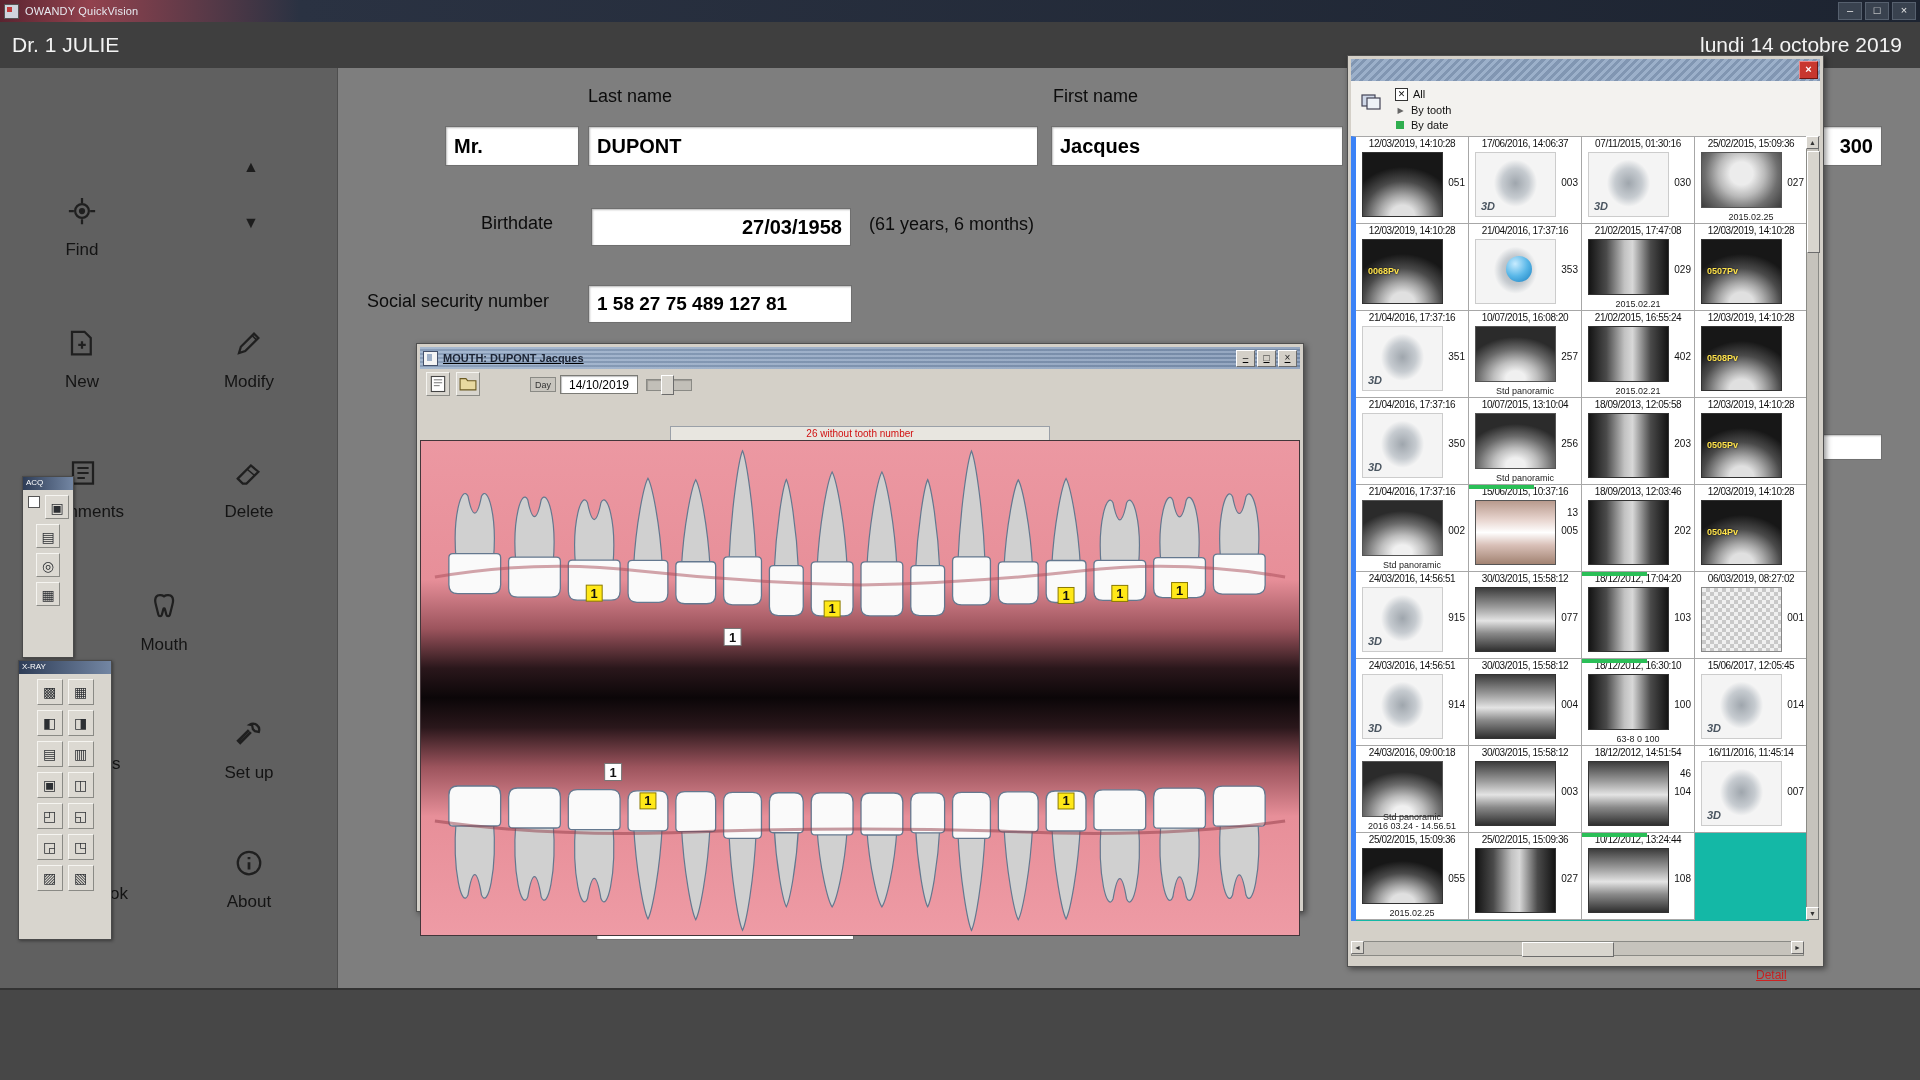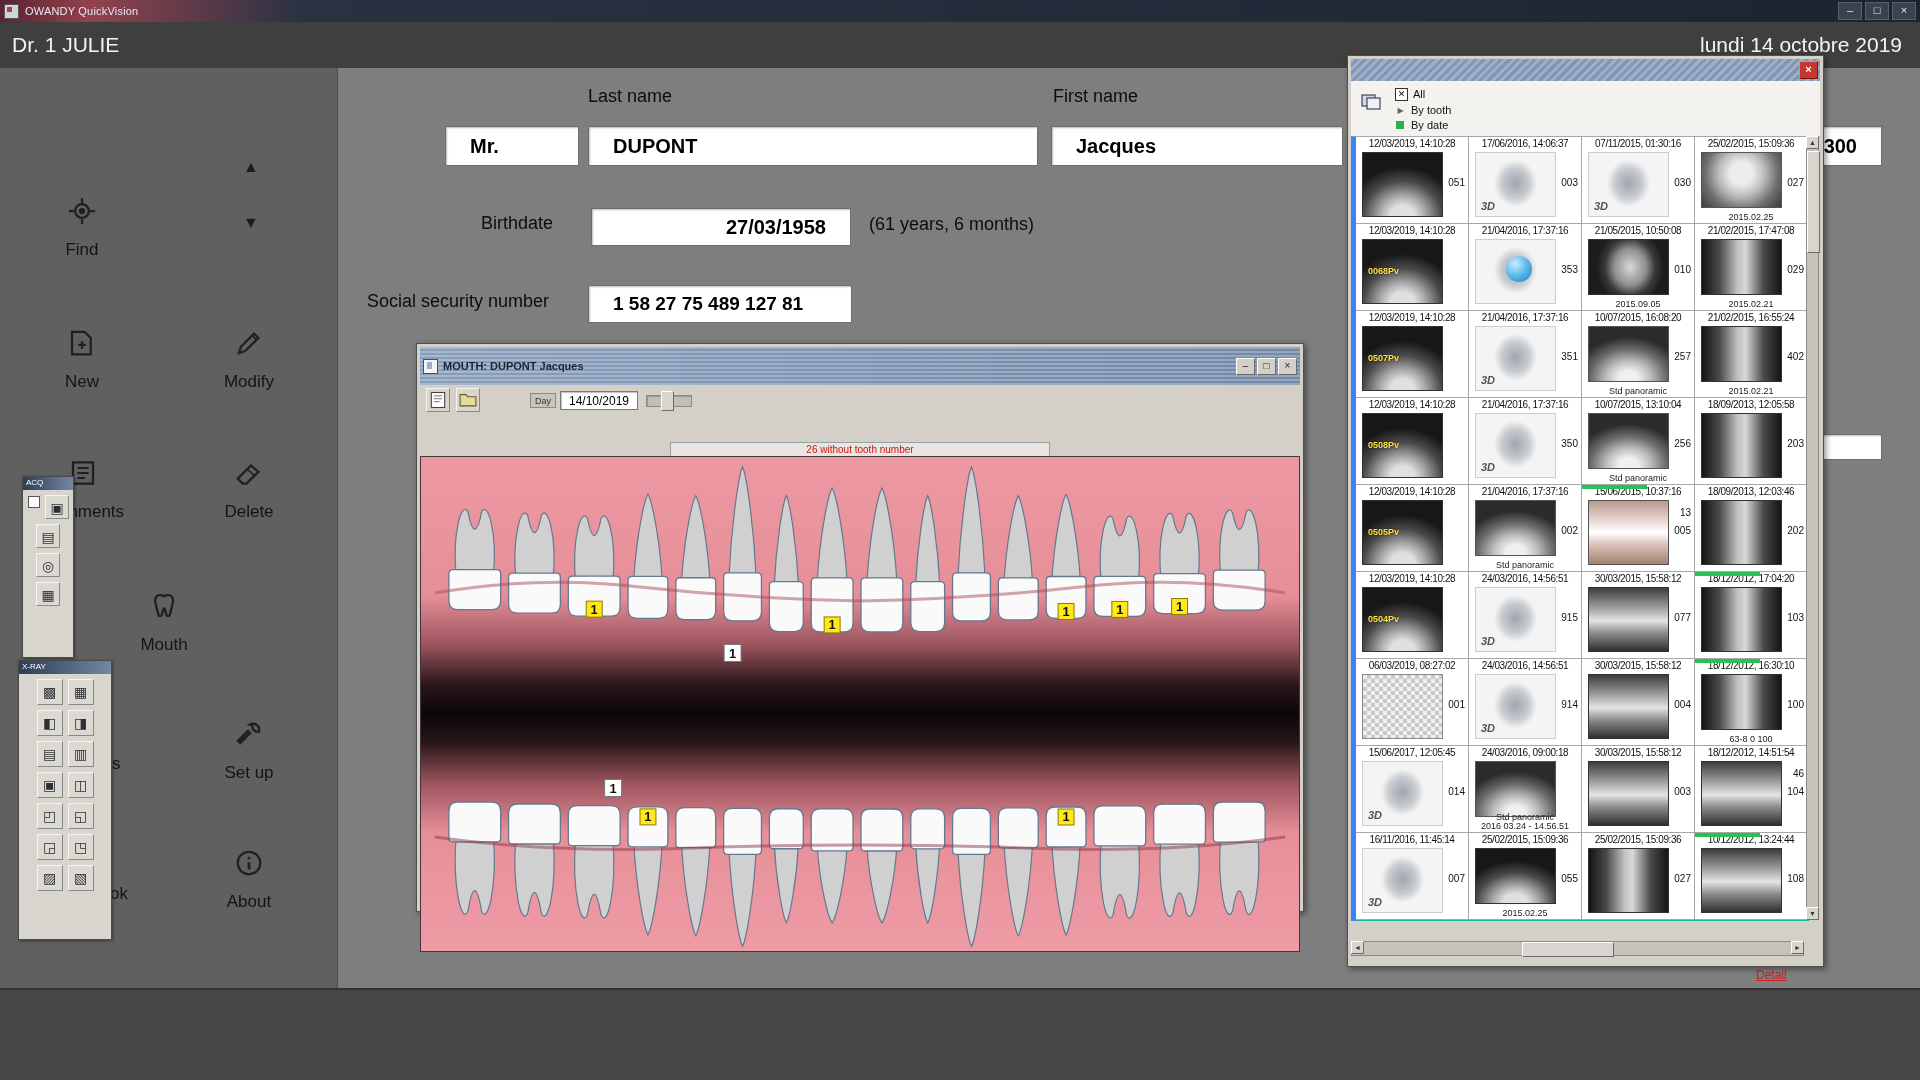--- a/index.html
+++ b/index.html
@@ -40,34 +40,34 @@
   .pal-body{position:relative;padding:5px 4px;display:flex;flex-wrap:wrap;gap:5px;justify-content:center;}
   .pal-btn{width:26px;height:26px;background:#dcd9d2;border:1px solid;border-color:#f5f4f0 #8a8a85 #8a8a85 #f5f4f0;
     font-size:14px;line-height:24px;text-align:center;color:#2c2f33;padding:0;cursor:default;}
   .acq .pal-btn{width:24px;height:24px;}
   .acq-check{display:block;width:10px;height:10px;background:#fff;border:1px solid #555;margin:1px 0 2px 1px;}
 
   
   .flabel{position:absolute;font-size:18px;color:#0c0c0c;white-space:nowrap;z-index:6;}
   .ffield{position:absolute;background:#fff;border:1px solid #6f6f6f;box-sizing:border-box;
     box-shadow:inset 1px 1px 2px rgba(0,0,0,.28);height:40px;font-weight:bold;font-size:20px;
-    line-height:38px;padding:0 24px;color:#000;z-index:6;white-space:nowrap;overflow:hidden;}
+    line-height:38px;padding:0 8px;color:#000;z-index:6;white-space:nowrap;overflow:hidden;}
   .ffield.small{height:26px;line-height:24px;}
   .ffield.strip{height:24px;line-height:22px;z-index:8;}
   .ta-r{text-align:right;}
   .under-panel{z-index:1;}
   .detail-link{position:absolute;font-size:12px;color:#c22;text-decoration:underline;z-index:8;margin-left:44px;}
 
   
   .mwin{position:absolute;background:#d4d0c8;border:1px solid #4f4f4f;padding:3px;box-sizing:border-box;
     box-shadow:2px 2px 6px rgba(0,0,0,.45);z-index:25;}
-  .mtitle{height:38px;display:flex;align-items:center;
+  .mtitle{height:22px;display:flex;align-items:center;
     background:repeating-linear-gradient(180deg,rgba(255,255,255,.18) 0 2px,rgba(0,0,0,.07) 2px 4px),
                linear-gradient(90deg,#93a9c6,#7d93b2);
-    padding:0 3px;}
+    padding:0 3px;text-decoration:underline;}
   .mtitle-ico{width:13px;height:13px;background:#f4f4f4;border:1px solid #44506a;margin-right:5px;position:relative;}
   .mtitle-ico:after{content:"";position:absolute;left:3px;top:2px;width:5px;height:7px;background:#9fb0c8;}
   .mtitle-text{font-size:11px;font-weight:bold;color:#1c2434;}
   .mbtns{margin-left:auto;display:flex;gap:2px;}
   .mbtn{width:17px;height:15px;background:#d4d0c8;border:1px solid;border-color:#fff #6c6c6c #6c6c6c #fff;
     font-size:10px;line-height:13px;text-align:center;color:#222;}
   .mtoolbar{position:relative;height:30px;background:#d4d0c8;}
   .mtool-btn{position:absolute;top:3px;width:24px;height:24px;background:#d8d5ce;
     border:1px solid;border-color:#f5f4f0 #8a8a85 #8a8a85 #f5f4f0;padding:1px;box-sizing:border-box;}
   .mtool-btn svg{width:20px;height:20px;display:block;}
@@ -548,28 +548,20 @@
           </div>
         </div>
         <div class="cell">
           <div class="ts">21/04/2016, 17:37:16</div>
           <div class="timg k-tooth3d">
             <span class="sphere"></span>
           </div>
           <div class="tid">353</div>
         </div>
         <div class="cell">
-          <div class="ts">21/05/2015, 10:50:08</div>
-          <div class="timg k-hand hascap"></div>
-          <div class="tid">010</div>
-          <div class="capwrap">
-            <div class="cap">2015.09.05</div>
-          </div>
-        </div>
-        <div class="cell">
           <div class="ts">21/02/2015, 17:47:08</div>
           <div class="timg k-intra hascap"></div>
           <div class="tid">029</div>
           <div class="capwrap">
             <div class="cap">2015.02.21</div>
           </div>
         </div>
         <div class="cell">
           <div class="ts">12/03/2019, 14:10:28</div>
           <div class="timg k-pano">

